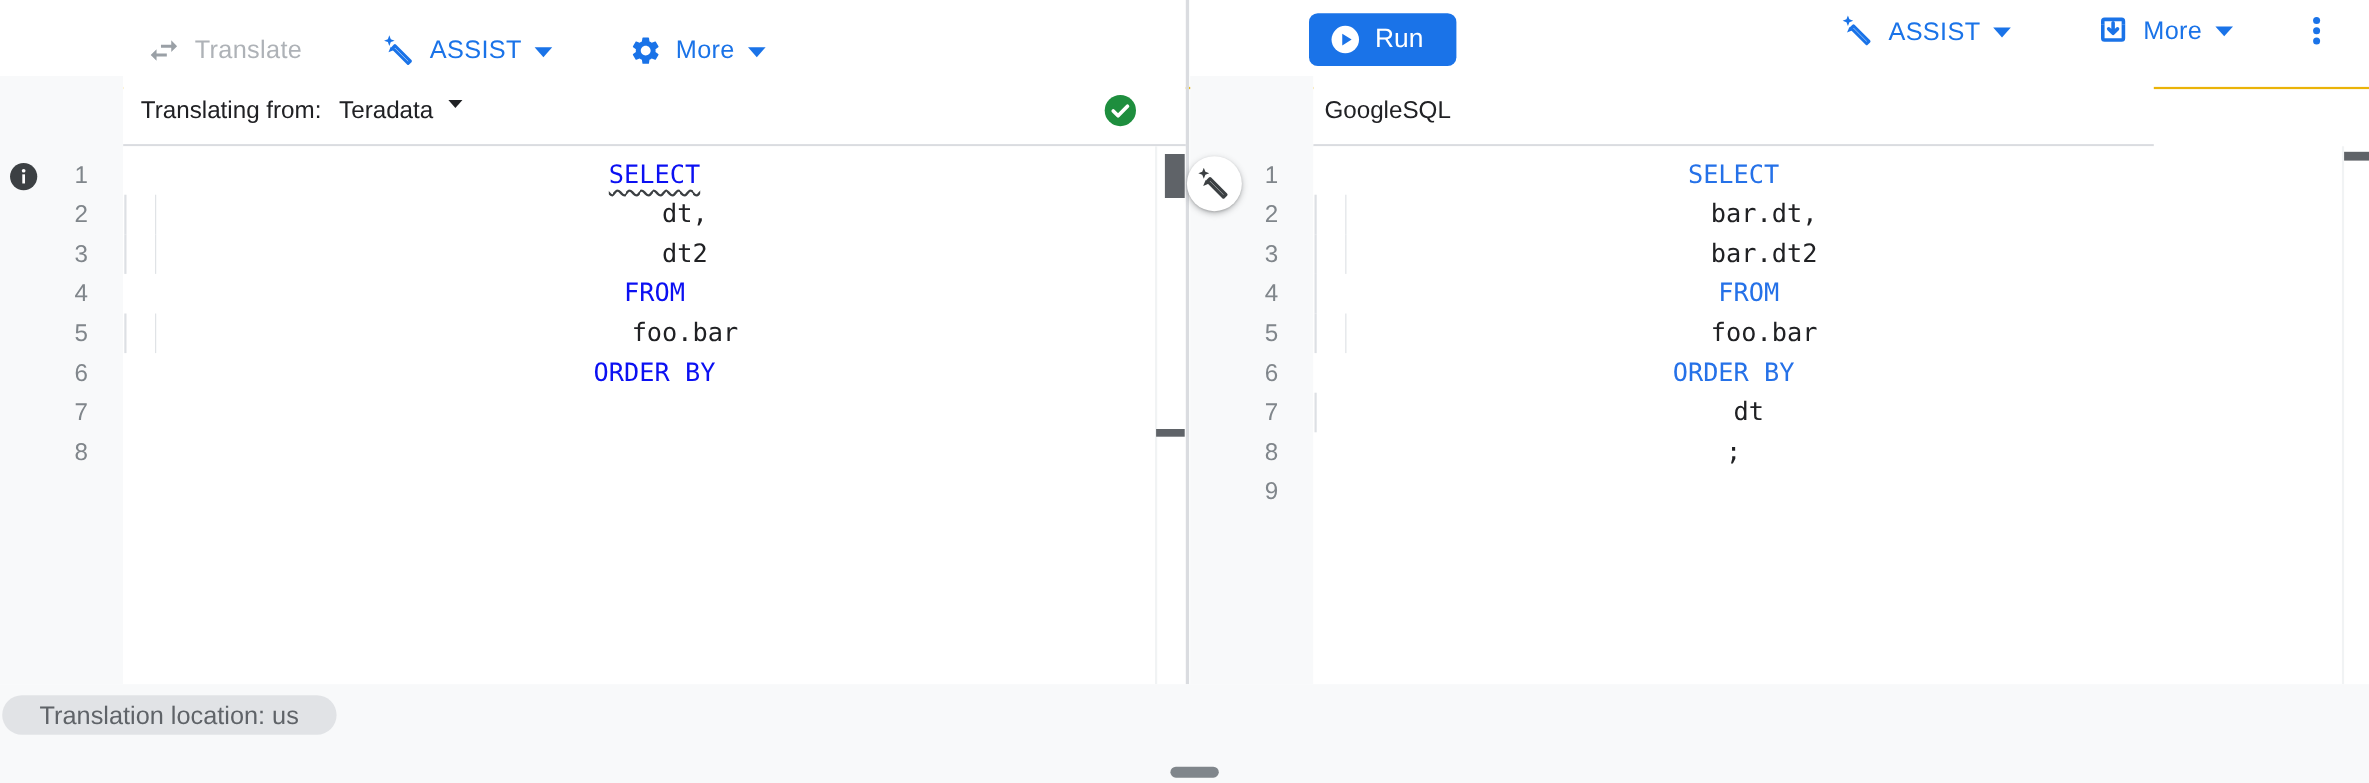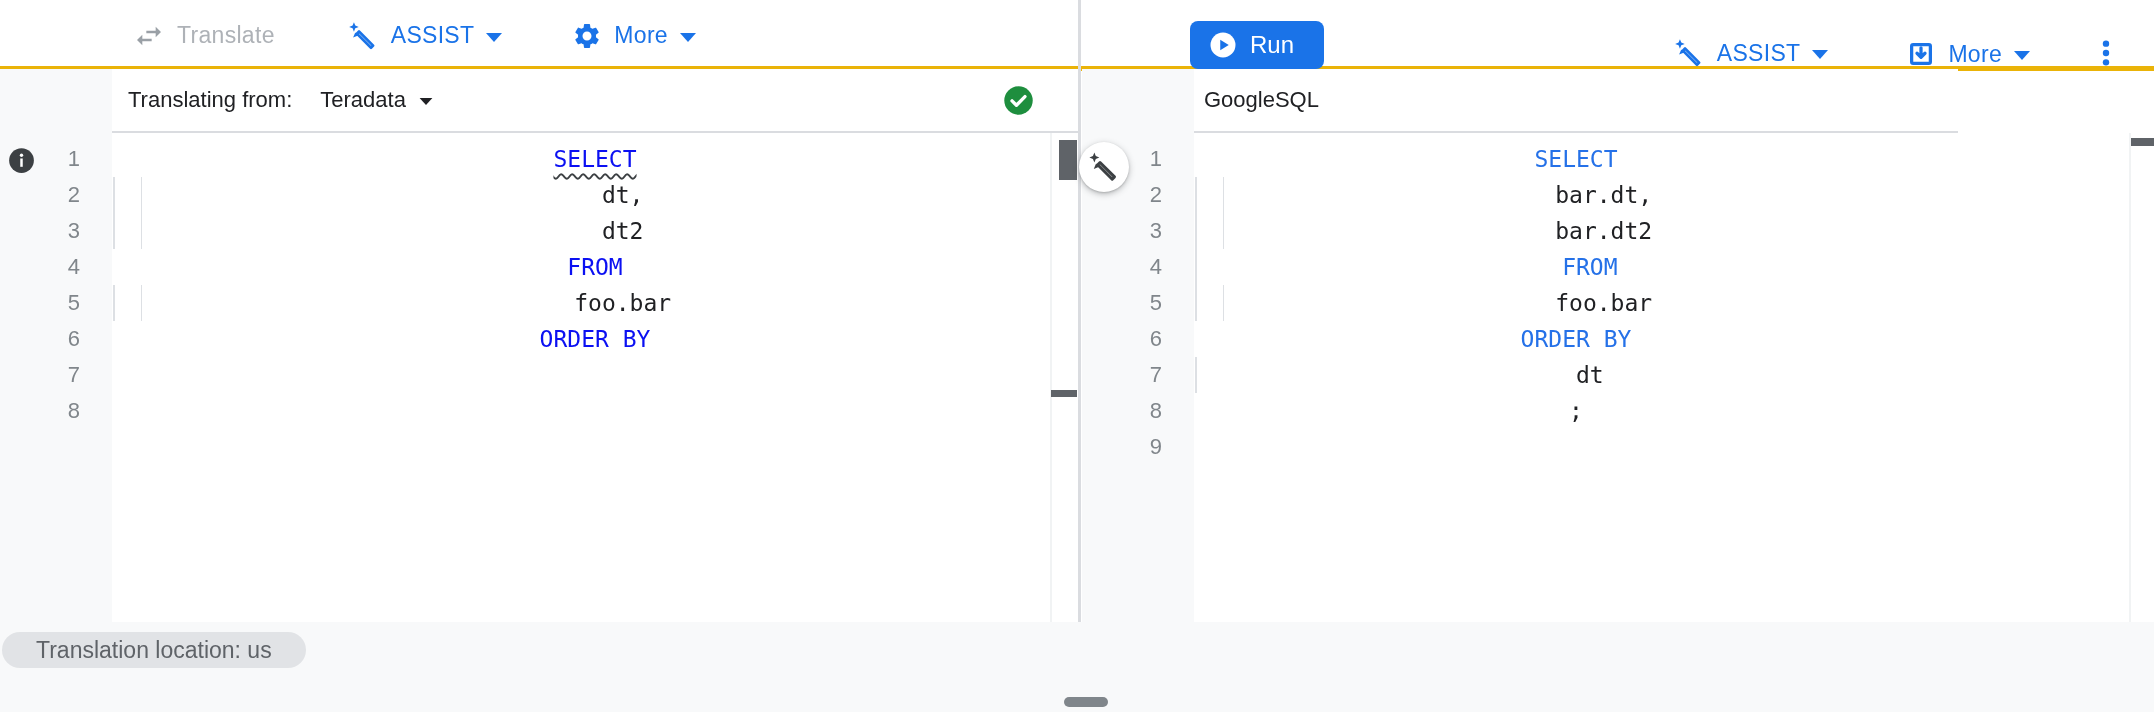--- a/index.html
+++ b/index.html
@@ -1,26 +1,26 @@
 <!DOCTYPE html>
 <html><head>
 <meta charset="utf-8">
 <style>
   * { margin:0; padding:0; box-sizing:border-box; }
   html,body { width:2154px; height:712px; overflow:hidden; background:#fff;
               font-family:"Liberation Sans", sans-serif; }
   #app { position:relative; width:2154px; height:712px; background:#fff; }
 
   
-  .toolbar { position:absolute; left:0; top:2px; width:2154px; height:69px;
-             background:#fff; border-bottom:5px solid #eab308; }
+  .toolbar { position:absolute; left:0; top:12px; width:2154px; height:69px;
+             background:#fff; border-bottom:2px solid #eab308; }
   .tb-left  { position:absolute; left:0; top:0; width:1078px; height:67px;
               display:flex; align-items:center; }
   .tb-right { position:absolute; left:1082px; top:0; right:0; height:67px;
-              display:flex; align-items:flex-end; }
+              display:flex; align-items:flex-start; }
   .tbtn { display:flex; align-items:center; gap:12px; cursor:pointer;
           font-size:23px; font-weight:500; color:#1a73e8; letter-spacing:.3px;
           background:none; border:none; font-family:inherit; }
   .tbtn.disabled { color:#aeb2b7; cursor:default; }
   .caret { width:0; height:0; border-left:8px solid transparent;
            border-right:8px solid transparent; border-top:9px solid currentColor;
            margin-top:3px; }
   .run-btn { display:flex; align-items:center; gap:12px; margin-left:108px;
              height:48px; padding:0 30px 0 18px; background:#1a73e8; color:#fff;
              border:none; border-radius:8px; font-size:24px; font-weight:500;
@@ -33,21 +33,21 @@
   .panel { position:absolute; top:69px; height:553px; }
   #left-panel  { left:0; width:1078px; }
   #right-panel { left:1082px; width:876px; }
   .gutter-bg { position:absolute; left:0; top:0; width:112px; height:553px;
                background:#f8f9fa; }
   .panel-header { position:absolute; left:112px; top:0; right:0; height:64px;
                   background:#fff; border-bottom:2px solid #dadce0;
                   display:flex; align-items:center; font-size:22px; color:#202124; }
   #left-panel .panel-header { padding-left:16px; }
   #right-panel .panel-header { padding-left:10px; }
-  .dialect-dd { display:flex; align-items:center; gap:12px; margin-left:28px;
+  .dialect-dd { display:flex; align-items:flex-start; gap:12px; margin-left:16px;
                 cursor:pointer; color:#202124; }
   .dialect-dd .caret { border-top-color:#202124; transform:scale(.8); }
   .hdr-status { margin-left:auto; margin-right:44px; }
 
   .code-area { position:absolute; left:0; top:64px; right:0; bottom:0;
                background:transparent; padding-top:8px; }
   .code-area .white-bg { position:absolute; left:112px; top:0; right:0; bottom:0;
                          background:#fff; z-index:0; }
   .row { position:relative; display:flex; height:36px; line-height:36px; z-index:1; }
   .ln  { width:112px; padding-right:32px; text-align:right; flex:none;

